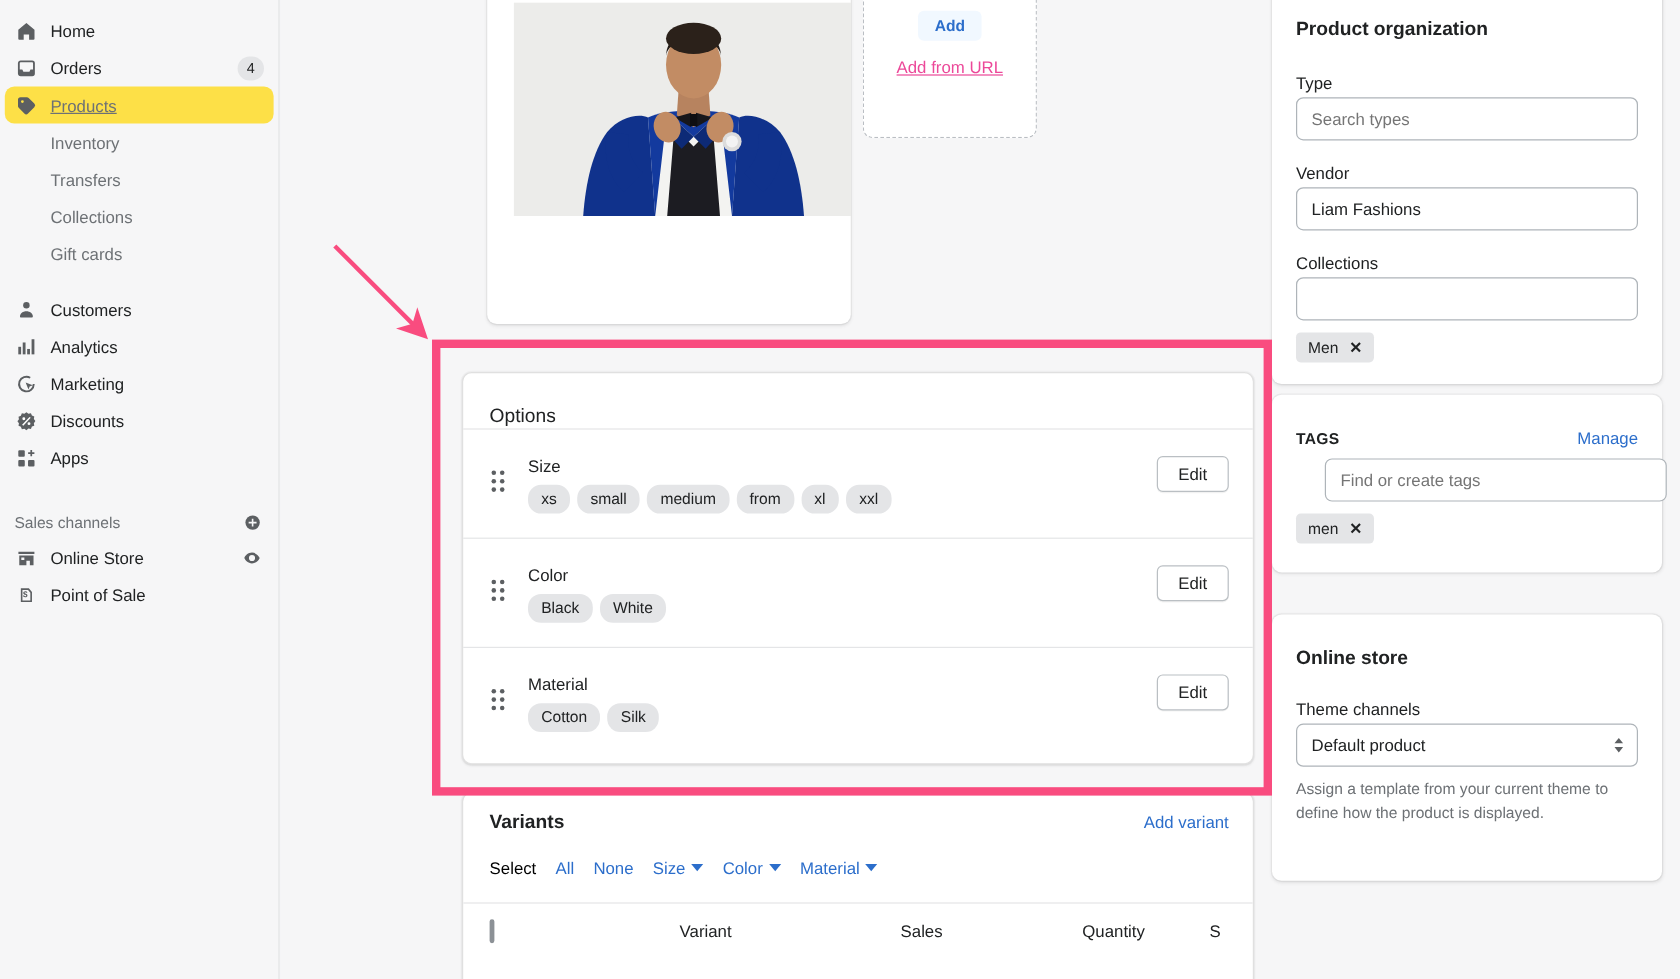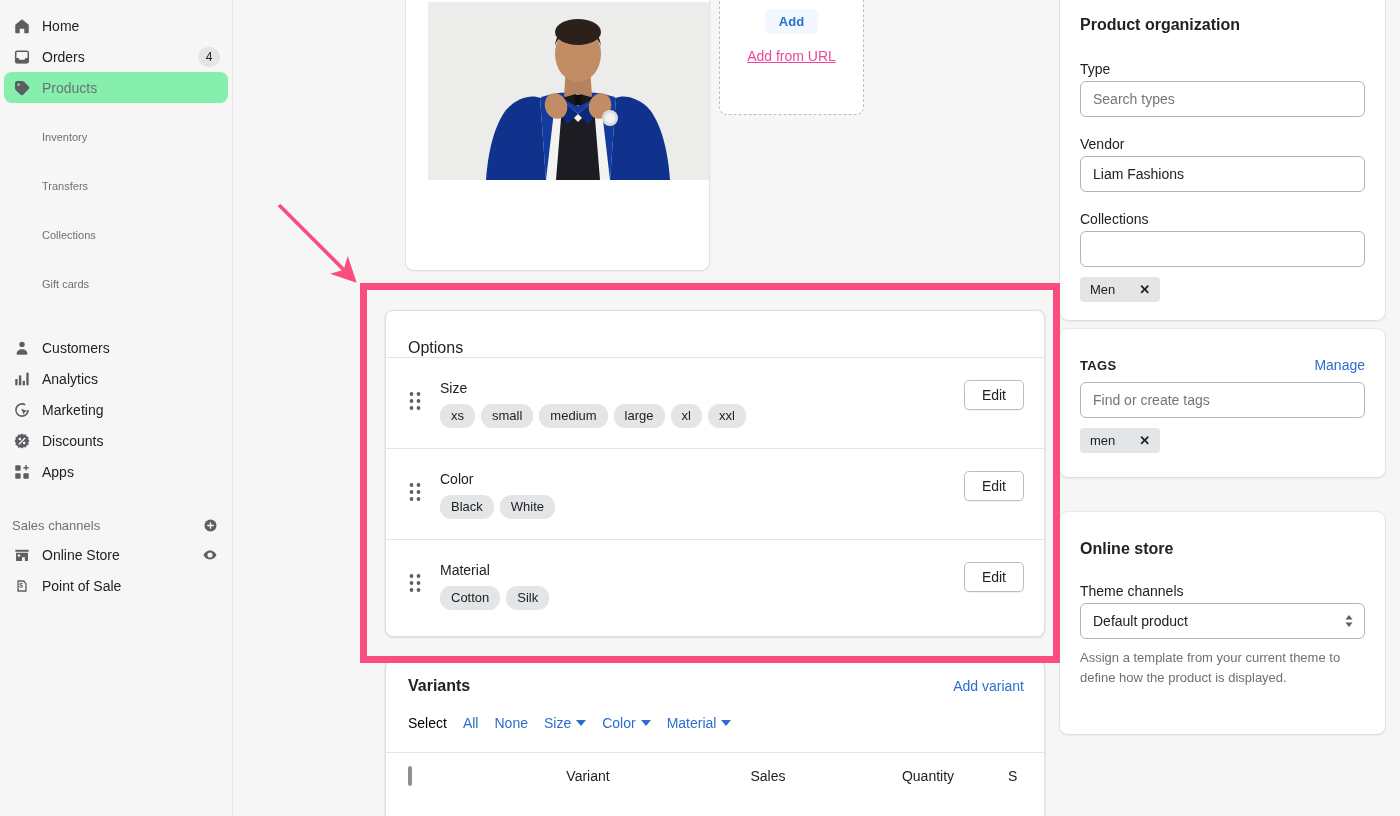--- a/index.html
+++ b/index.html
@@ -23,34 +23,34 @@
     height: 31px; margin: 0 4px; padding: 0 8px;
     border-radius: 8px; cursor: pointer;
     color: #202223; font-size: 14px;
   }
   .nav-item .nv-icon {
     width: 20px; height: 20px; margin-right: 10px;
     display: flex; align-items: center; justify-content: center;
     flex: 0 0 20px;
   }
   .nav-item .nv-icon svg { display: block; }
-  .nav-item.active { background: #86efac; color: #6d7175; }
+  .nav-item.active { background: #fde047; color: #6d7175; text-decoration: underline; }
   .nav-item.active .nv-label { color: #6d7175; }
   .nav-label { flex: 1; line-height: 20px; }
   .nav-badge {
     min-width: 22px; height: 20px; padding: 0 7px;
     background: #e4e5e7; border-radius: 10px;
     font-size: 12px; color: #202223;
     display: flex; align-items: center; justify-content: center;
   }
   .nav-sub {
     display: flex; align-items: center;
-    height: 31px; margin: 18px 4px; padding: 0 8px 0 38px;
+    height: 31px; margin: 0 4px; padding: 0 8px 0 38px;
     border-radius: 8px; cursor: pointer;
-    color: #6d7175; font-size: 11px; line-height: 20px;
+    color: #6d7175; font-size: 14px; line-height: 20px;
   }
   .nav-gap { height: 15px; }
   .nav-gap-lg { height: 24px; }
   .section-head {
     display: flex; align-items: center;
     height: 28px; margin: 0 4px; padding: 0 8px;
     color: #6d7175; font-size: 13px;
   }
   .section-head .sh-label { flex: 1; }
   .trail-icon { width: 20px; height: 20px; display: flex; align-items: center; justify-content: center; cursor: pointer; }
@@ -164,21 +164,21 @@
   .rp-title { font-size: 16px; font-weight: 600; color: #202223; }
   .rp-label { font-size: 14px; color: #202223; margin-bottom: 4px; }
   .field {
     width: 285px; height: 36px; background: #fff;
     border: 1px solid #aeb4b9; border-radius: 6px;
     padding: 0 12px; font-size: 14px; color: #202223;
     font-family: "Liberation Sans", sans-serif;
     line-height: 34px;
   }
   .tag-pill {
-    display: inline-flex; align-items: center; gap: 24px;
+    display: inline-flex; align-items: center; gap: 9px;
     background: #e4e5e7; color: #202223;
     font-size: 13px; padding: 5px 10px; border-radius: 4px;
     margin-top: 10px;
   }
   .pill-x { font-size: 13px; font-weight: 700; cursor: pointer; line-height: 1; }
   .tags-head { display: flex; align-items: baseline; justify-content: space-between; }
   .tags-label { font-size: 13px; font-weight: 600; color: #202223; letter-spacing: .3px; }
   .select-wrap { position: relative; width: 285px; }
   .select-box {
     width: 285px; height: 36px; background: #fff;
@@ -406,21 +406,21 @@
             <circle cx="3.5" cy="18" r="1.9" fill="#5c5f62"></circle>
               <circle cx="10.5" cy="18" r="1.9" fill="#5c5f62"></circle>
           </svg>
         </span>
         <div class="opt-body">
           <div class="opt-name">Size</div>
           <div class="chips">
             <span class="chip">xs</span>
             <span class="chip">small</span>
             <span class="chip">medium</span>
-            <span class="chip">large</span>
+            <span class="chip">from</span>
             <span class="chip">xl</span>
             <span class="chip">xxl</span>
           </div>
         </div>
         <button class="btn-edit">Edit</button>
       </div>
 
       <div class="opt-row">
         <span class="grip">
           <svg width="14" height="22" viewBox="0 0 14 22">
@@ -526,21 +526,21 @@
         </div>
       </div>
     </section>
 
     <section class="rp-card tags">
       <div class="rp-inner">
         <div class="tags-head" style="padding-top:28px">
           <span class="tags-label">TAGS</span>
           <span class="link-blue">Manage</span>
         </div>
-        <input class="field" style="margin-top: 9px;" type="text" placeholder="Find or create tags">
+        <input class="field" style="margin-top: 9px; margin-left: 24px;" type="text" placeholder="Find or create tags">
         <span class="tag-pill">
           <span>men</span>
           <span class="pill-x">✕</span>
         </span>
       </div>
     </section>
 
     <section class="rp-card store">
       <div class="rp-inner">
         <div class="rp-title" style="padding-top:28px">Online store</div>

